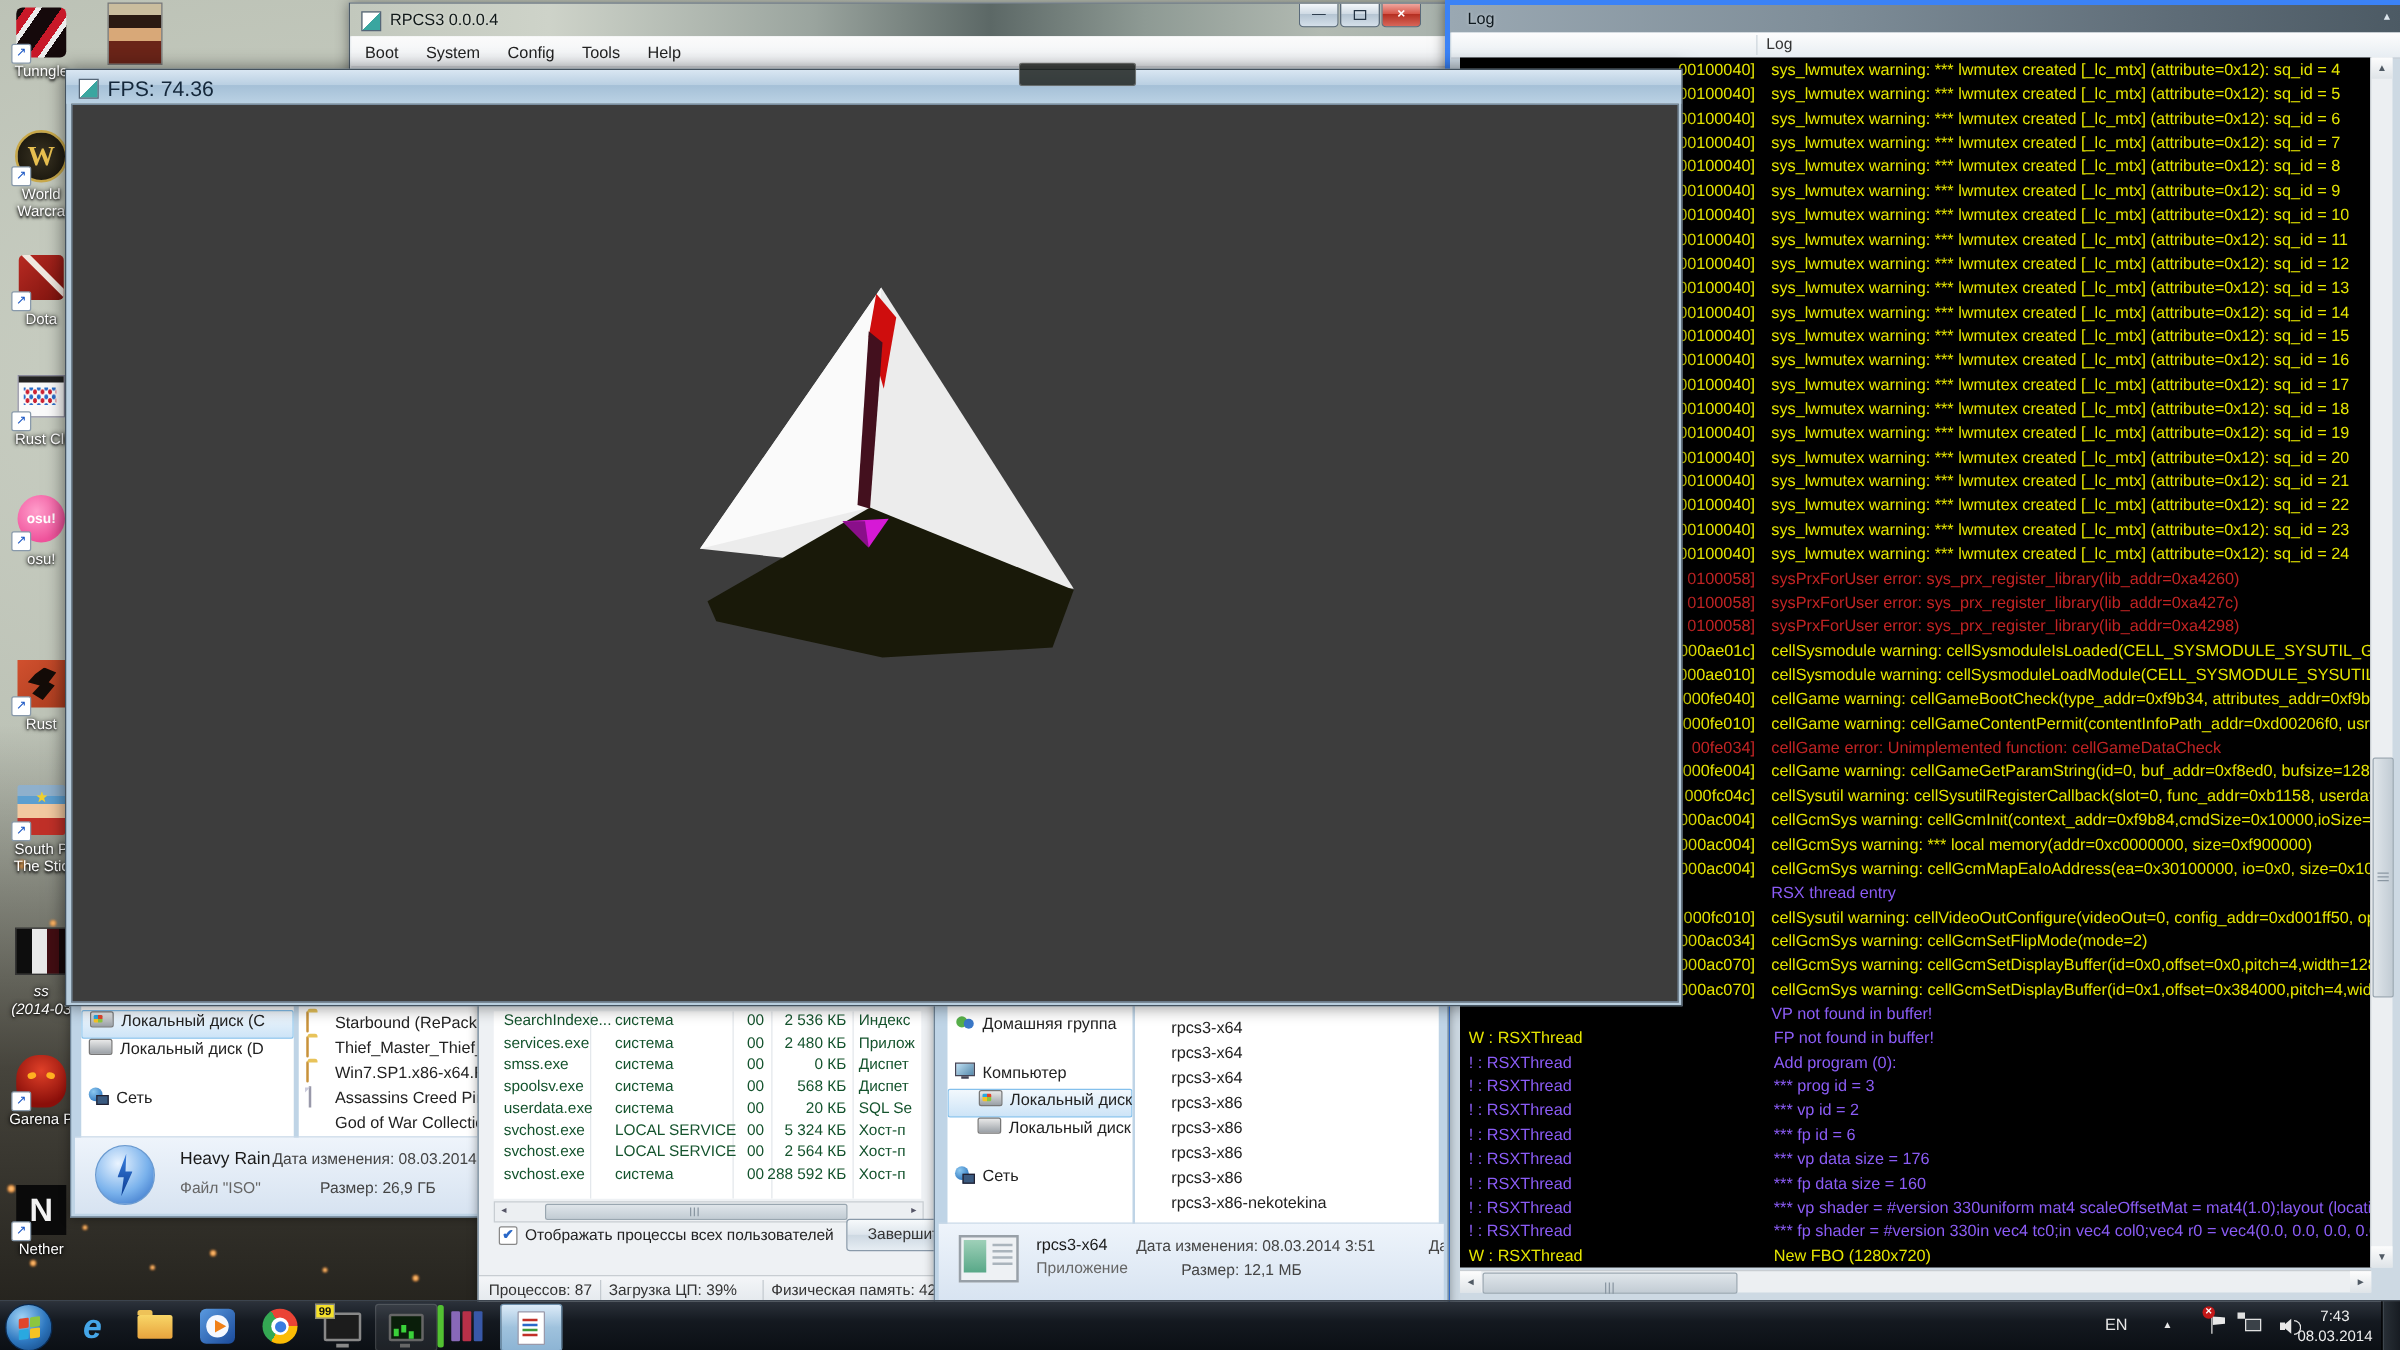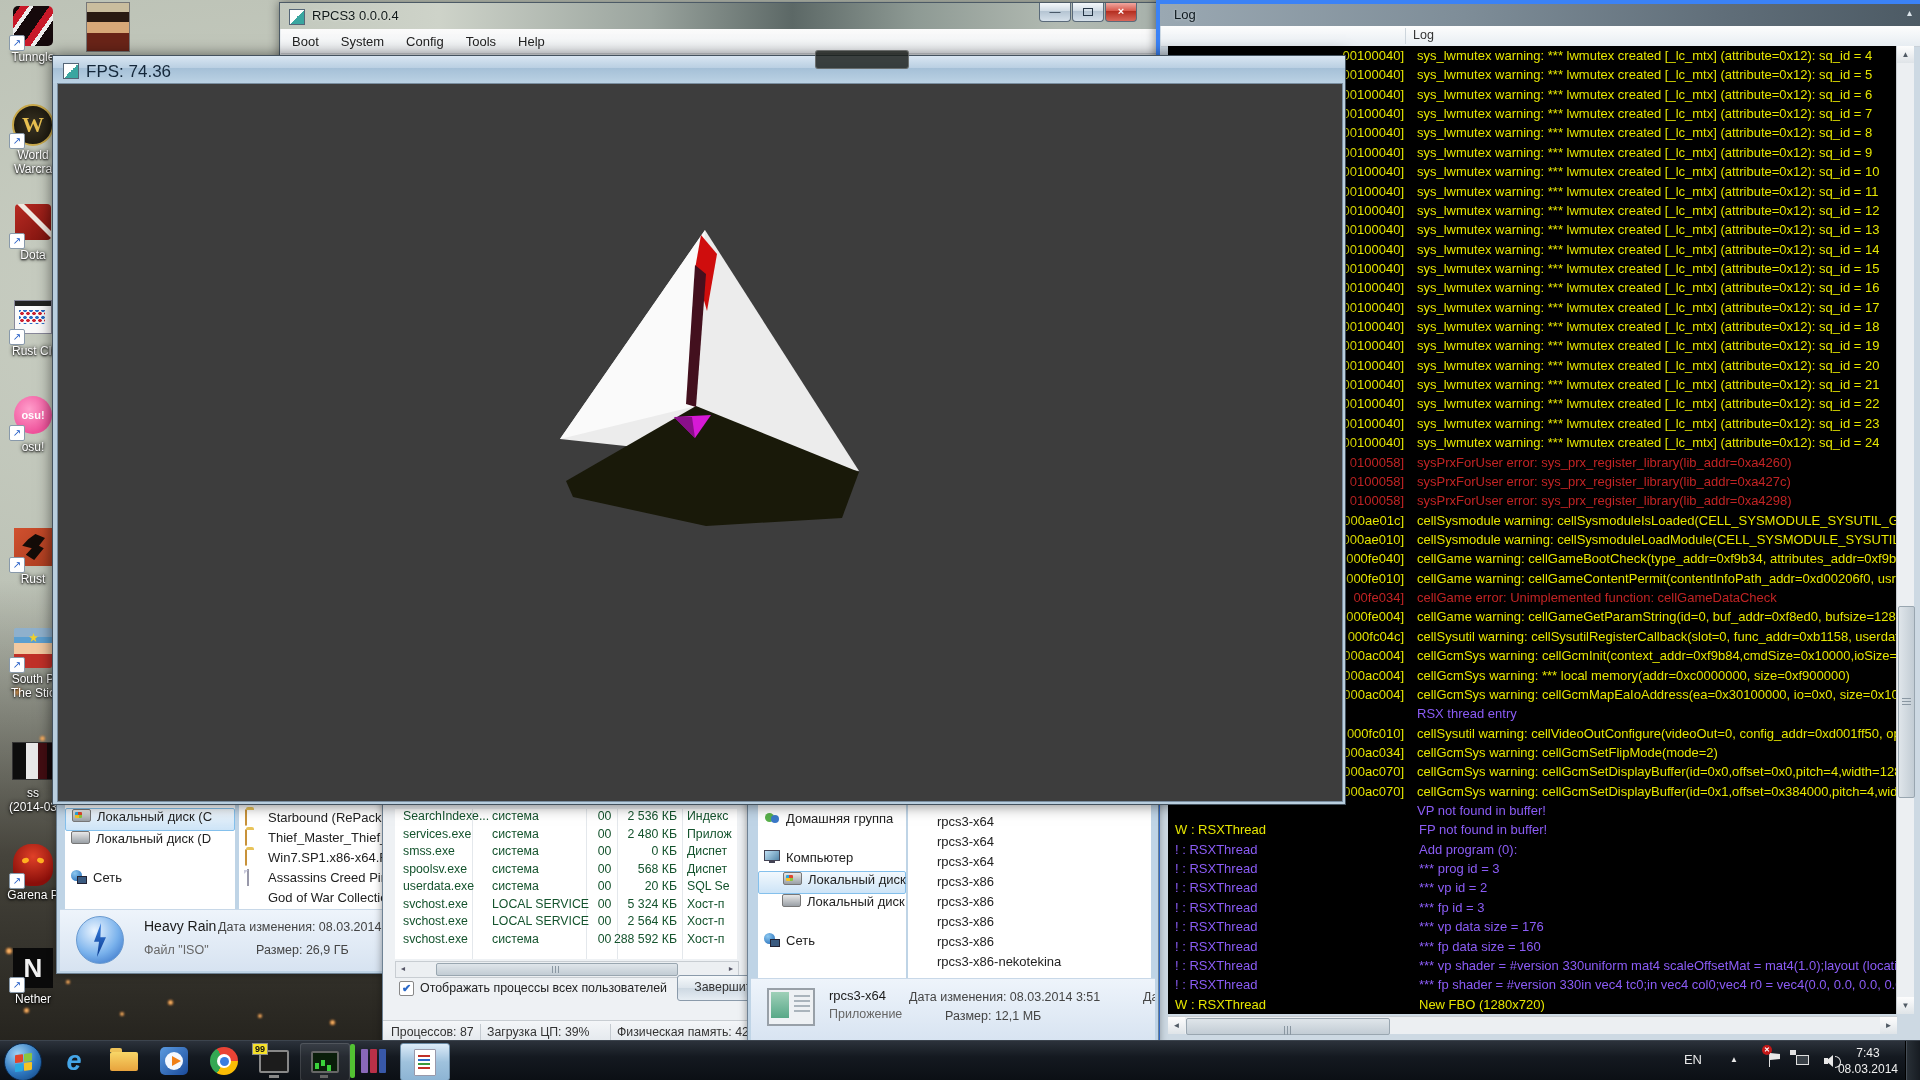--- a/index.html
+++ b/index.html
@@ -273,21 +273,21 @@
         <div class="dlabel">Rust</div>
       </div>
       <div class="dicon" style="top: 628px;">
         <div class="ibox">
           <div class="ic-sp"></div>
           <span class="sc">↗</span>
         </div>
         <div class="dlabel">South P</div>
         <div class="dlabel" style="margin-top: 0px;">The Stic</div>
       </div>
-      <div class="dicon" style="top: 742px;">
+      <div class="dicon" style="top: 742px; font-style: italic;">
         <div class="ibox">
           <div class="ic-ss"></div>
         </div>
         <div class="dlabel">ss</div>
         <div class="dlabel" style="margin-top: 0px;">(2014-03</div>
       </div>
       <div class="dicon" style="top: 844px;">
         <div class="ibox">
           <div class="ic-garena"></div>
           <span class="sc">↗</span>
@@ -504,21 +504,21 @@
         <div class="lrow">
           <span class="lpre t w">! : RSXThread</span>
           <span class="lmsg w">*** prog id = 3</span>
         </div>
         <div class="lrow">
           <span class="lpre t w">! : RSXThread</span>
           <span class="lmsg w">*** vp id = 2</span>
         </div>
         <div class="lrow">
           <span class="lpre t w">! : RSXThread</span>
-          <span class="lmsg w">*** fp id = 3</span>
+          <span class="lmsg w">*** fp id = 6</span>
         </div>
         <div class="lrow">
           <span class="lpre t w">! : RSXThread</span>
           <span class="lmsg w">*** vp data size = 176</span>
         </div>
         <div class="lrow">
           <span class="lpre t w">! : RSXThread</span>
           <span class="lmsg w">*** fp data size = 160</span>
         </div>
         <div class="lrow">

